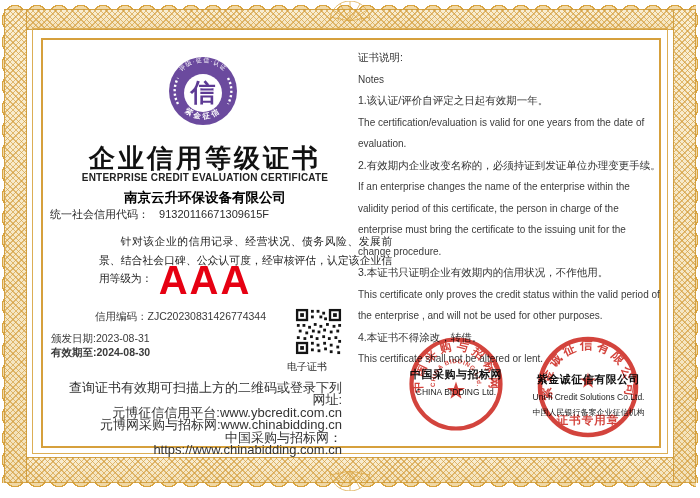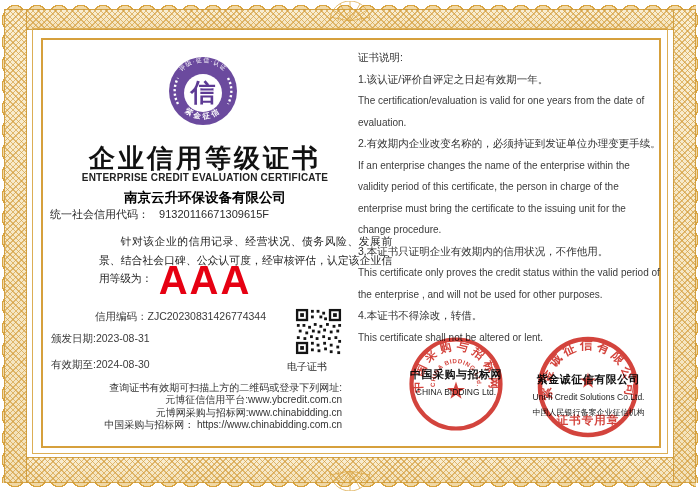--- a/index.html
+++ b/index.html
@@ -53,26 +53,26 @@
     font-size:13.5px;font-weight:bold;color:#000000;}
   .code-line{position:absolute;left:50px;top:207px;width:310px;text-align:left;
     font-size:11px;color:#2a2a2a;}
   .code-line .val{margin-left:7px;}
   .statement{position:absolute;left:51px;top:232px;width:293px;
     font-size:10.8px;line-height:18.5px;letter-spacing:-.2px;color:#222;
     text-align:justify;text-indent:2em;margin-left:48px;}
   .grade{position:absolute;left:50px;top:258px;width:310px;text-align:center;
     font-size:40px;font-weight:bold;letter-spacing:2px;color:#e60012;}
   .meta-row{position:absolute;left:51px;font-size:10.5px;color:#3a3a3a;white-space:nowrap;}
-  .meta-0{top:310px;margin-left:44px;} .meta-1{top:332px;} .meta-2{top:358px;}
+  .meta-0{top:310px;margin-left:44px;} .meta-1{top:332px;} .meta-2{top:346px;font-weight:bold;}
   .qr{position:absolute;left:295px;top:308px;width:47px;height:47px;}
   .qr-caption{position:absolute;left:287px;top:360px;width:64px;
     font-size:10px;color:#2a2a2a;}
   .footer{position:absolute;left:60px;top:382px;width:282px;text-align:right;
-    font-size:10px;line-height:12.4px;color:#333;}
+    font-size:13px;line-height:12.4px;color:#333;}
 
   
   .notes{position:absolute;left:358px;top:47px;width:303px;}
   .notes p{margin:0;}
   .notes .zh{font-size:10.5px;line-height:21.5px;color:#333;}
   .notes .en{font-size:10px;line-height:21.5px;color:#3c3c3c;}
 
   
   .issuer{position:absolute;text-align:center;color:#111;}
   .issuer-1{left:391px;top:367px;width:130px;}
@@ -225,20 +225,21 @@
 
   <div class="footer">
     <div>查询证书有效期可扫描上方的二维码或登录下列网址:</div>
     <div>元博征信信用平台:www.ybcredit.com.cn</div>
     <div>元博网采购与招标网:www.chinabidding.cn</div>
     <div>中国采购与招标网： https://www.chinabidding.com.cn</div>
   </div>
 
   <div class="notes">
     <p class="zh">证书说明:</p>
+    <p class="en">Notes</p>
     <p class="zh">1.该认证/评价自评定之日起有效期一年。</p>
     <p class="en">The certification/evaluation is valid for one years from the date of evaluation.</p>
     <p class="zh">2.有效期内企业改变名称的，必须持证到发证单位办理变更手续。</p>
     <p class="en">If an enterprise changes the name of the enterprise within the validity period of this certificate, the person in charge of the enterprise must bring the certificate to the issuing unit for the change procedure.</p>
     <p class="zh">3.本证书只证明企业有效期内的信用状况，不作他用。</p>
     <p class="en">This certificate only proves the credit status within the valid period of the enterprise , and will not be used for other purposes.</p>
     <p class="zh">4.本证书不得涂改，转借。</p>
     <p class="en">This certificate shall not be altered or lent.</p>
   </div>
 

